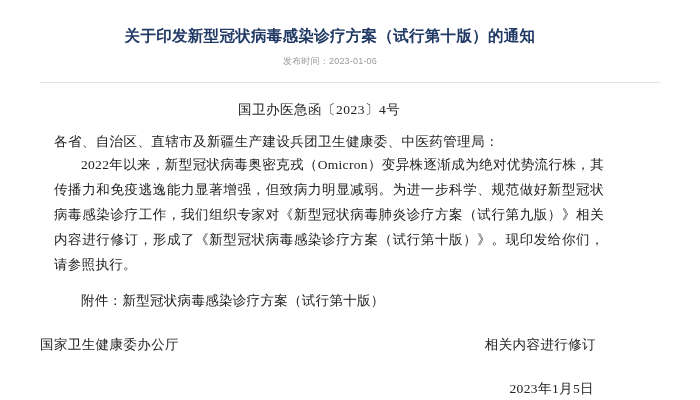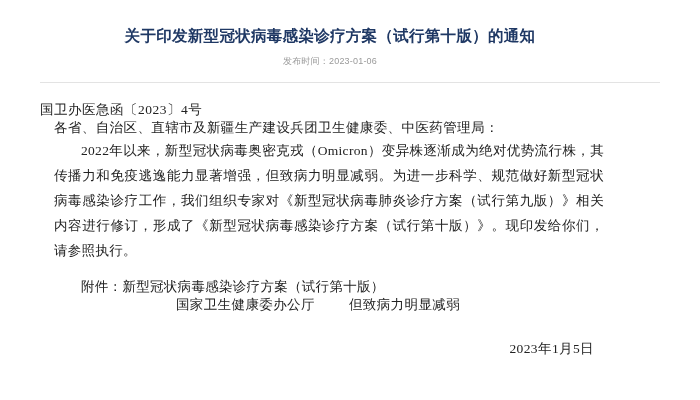--- a/index.html
+++ b/index.html
@@ -42,27 +42,28 @@
     font-family: "Liberation Sans", "DejaVu Sans", sans-serif;
   }
   .divider {
     margin: 14px auto 0 auto;
     width: 620px;
     height: 1px;
     background: #e3e3e3;
   }
   .doc-number {
     margin-top: 18px;
-    text-align: left;
+    text-align: center;
     padding-right: 22px;
     font-size: 13.5px;
     color: #222;
     letter-spacing: 0.5px;
   }
   .recipient {
+    margin-top: 14px;
     padding-left: 14px;
     font-size: 13.5px;
     letter-spacing: 0.4px;
     color: #222;
   }
   .body-text {
     margin-top: 2px;
     padding: 0 16px 0 14px;
     font-size: 13.5px;
     line-height: 1.85;
@@ -74,23 +75,24 @@
   }
   .attachment {
     margin-top: 7px;
     padding-left: 14px;
     text-indent: 2em;
     font-size: 13.5px;
     color: #222;
     letter-spacing: 0.3px;
   }
   .signature-block {
+    margin-top: 26px;
     padding-right: 24px;
     display: flex;
-    justify-content: center;
+    justify-content: space-between;
     gap: 34px;
     font-size: 13.5px;
     color: #222;
     letter-spacing: 0.4px;
   }
   .date-line {
     margin-top: 26px;
     padding-right: 26px;
     text-align: right;
     font-size: 13.5px;
@@ -114,18 +116,18 @@
   <div class="doc-number">国卫办医急函〔2023〕4号</div>
 
   <div class="recipient">各省、自治区、直辖市及新疆生产建设兵团卫生健康委、中医药管理局：</div>
 
   <p class="body-text">2022年以来，新型冠状病毒奥密克戎（Omicron）变异株逐渐成为绝对优势流行株，其传播力和免疫逃逸能力显著增强，但致病力明显减弱。为进一步科学、规范做好新型冠状病毒感染诊疗工作，我们组织专家对《新型冠状病毒肺炎诊疗方案（试行第九版）》相关内容进行修订，形成了《新型冠状病毒感染诊疗方案（试行第十版）》。现印发给你们，请参照执行。</p>
 
   <div class="attachment">附件：新型冠状病毒感染诊疗方案（试行第十版）</div>
 
   <div class="signature-block">
     <span>国家卫生健康委办公厅</span>
-    <span>但致病力明显减弱</span>
+    <span>相关内容进行修订</span>
   </div>
 
   <div class="date-line">2023年1月5日</div>
 
 </div>
 
 </body></html>

